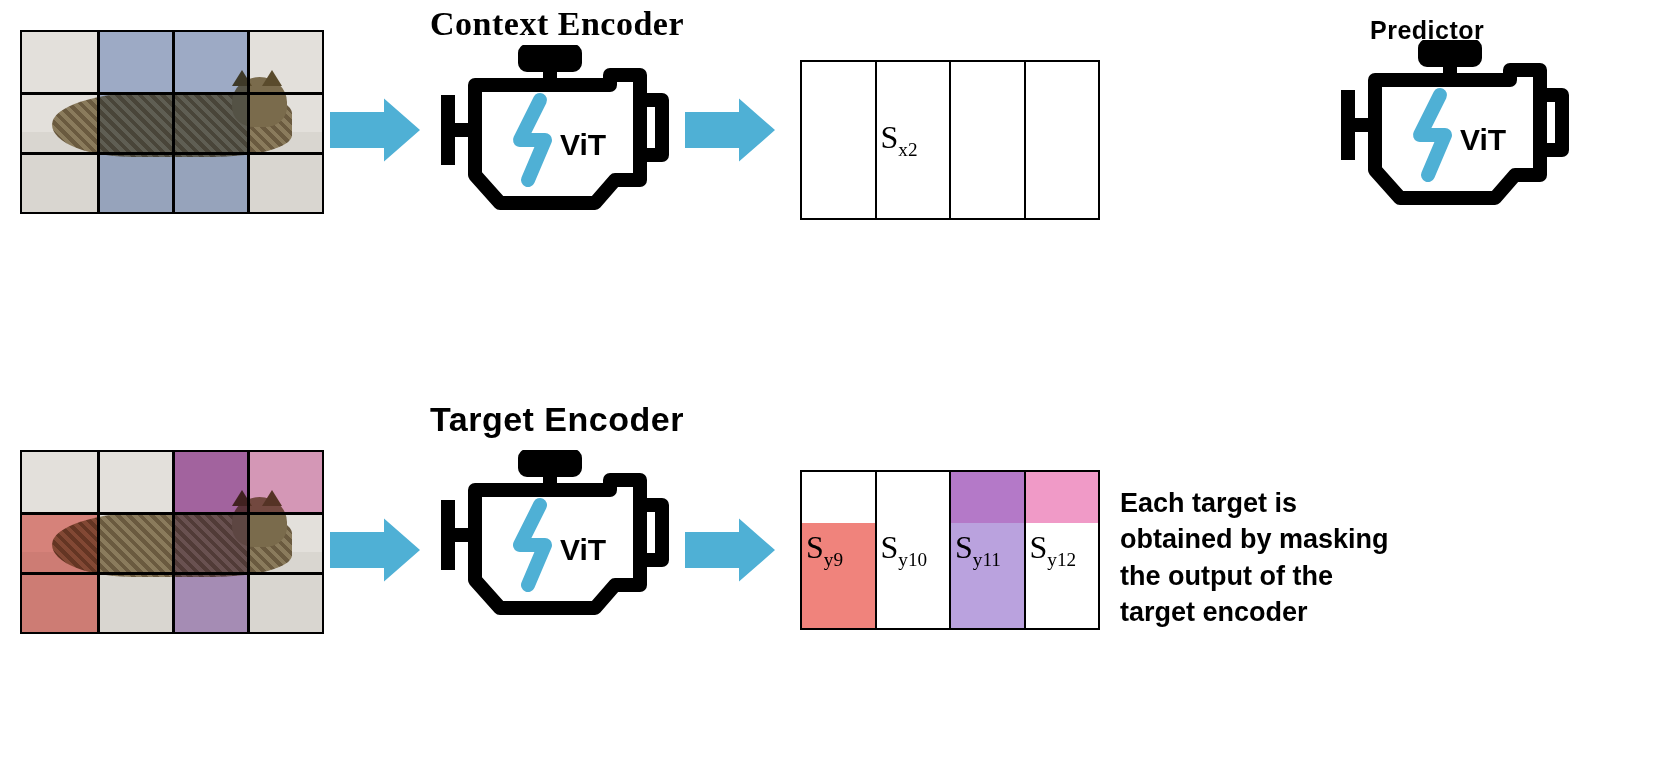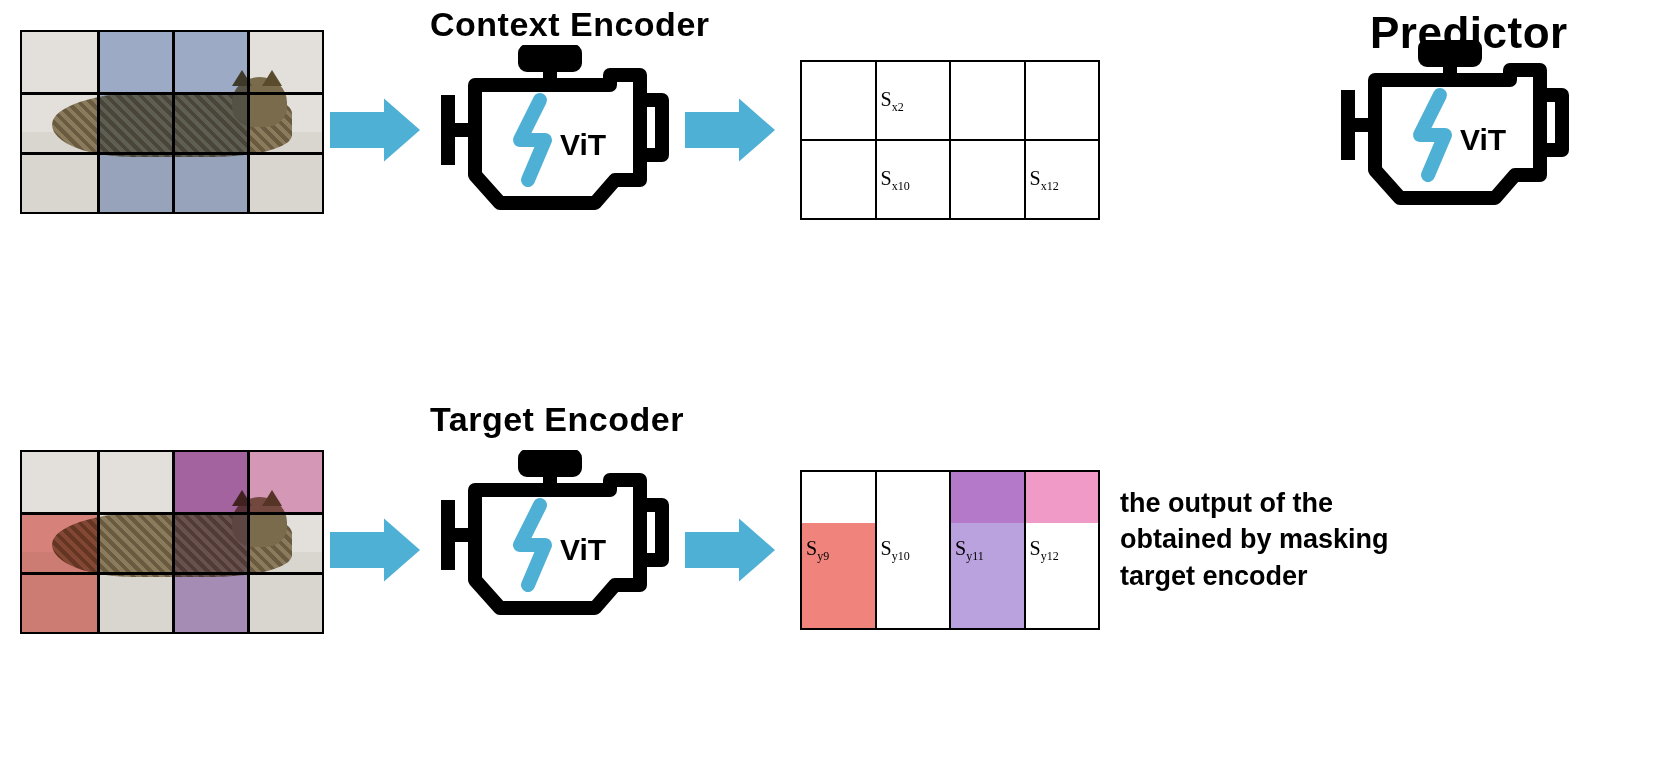--- a/index.html
+++ b/index.html
@@ -75,21 +75,21 @@
   .ogrid table {
     width:100%; height:100%;
     border-collapse: collapse;
   }
   .ogrid td {
     border: 2px solid #000;
     width: 25%;
     height: 33.33%;
     position: relative;
     font-family: Georgia, "Times New Roman", serif;
-    font-size: 20px;
+    font-size: 32px;
   }
   .ogrid td .cell {
     position:absolute; top:50%; left:4px; transform:translateY(-50%);
     white-space: nowrap;
   }
   .ogrid td .cell sub { font-size: 0.6em; vertical-align: sub; }
   .hl { position:absolute; }
   .hl.pink  { background:rgba(235,120,180,0.75);}
   .hl.purple{ background:rgba(140,100,200,0.6);}
   .hl.red   { background:rgba(235,90,80,0.75);}
@@ -121,21 +121,21 @@
     <div class="gh" style="top:60px"></div>
     <div class="gh" style="top:120px"></div>
 
     <div class="ovl blue" style="left:75px; top:0; width:150px; height:180px;"></div>
   </div>
 
   <svg class="arrow" style="left:330px; top:95px;" viewBox="0 0 100 70">
     <polygon points="0,15 60,15 60,0 100,35 60,70 60,55 0,55"></polygon>
   </svg>
 
-  <div class="title" style="left:430px; top:5px; font-size:34px;">Context Encoder</div>
+  <div class="title" style="left:430px; top:5px; font-size:34px;font-family:Liberation Serif, serif;">Context Encoder</div>
 
   <div class="engine" style="left:440px; top:45px;">
     <svg viewBox="0 0 230 170">
       <g fill="none" stroke="#000" stroke-width="14" stroke-linejoin="round">
 
         <line x1="8" y1="50" x2="8" y2="120"></line>
         <line x1="8" y1="85" x2="35" y2="85"></line>
 
         <path d="M35 40 H170 V30 H200 V135 H175 L155 158 H60 L35 130 Z"></path>
 
@@ -158,35 +158,25 @@
     <table>
       <tbody>
           <tr>
         <td></td>
         <td>
               <span class="cell">S<sub>x2</sub></span>
             </td>
         <td></td>
         <td></td>
       </tr>
-      <tr>
-        <td></td>
-        <td>
-              <span class="cell">S<sub>x10</sub></span>
-            </td>
-        <td></td>
-        <td>
-              <span class="cell">S<sub>x12</sub></span>
-            </td>
-      </tr>
     </tbody>
       </table>
   </div>
 
-  <div class="title" style="left:1370px; top:8px; font-size:44px;">Predictor</div>
+  <div class="title" style="left:1370px; top:16px; font-size:25px;">Predictor</div>
 
   <div class="engine" style="left:1340px; top:40px;">
     <svg viewBox="0 0 230 170">
       <g fill="none" stroke="#000" stroke-width="14" stroke-linejoin="round">
         <line x1="8" y1="50" x2="8" y2="120"></line>
         <line x1="8" y1="85" x2="35" y2="85"></line>
         <path d="M35 40 H170 V30 H200 V135 H175 L155 158 H60 L35 130 Z"></path>
         <rect x="85" y="6" width="50" height="14" rx="2"></rect>
         <line x1="110" y1="20" x2="110" y2="40"></line>
         <rect x="200" y="55" width="22" height="55"></rect>
@@ -259,18 +249,19 @@
             </td>
         <td>
               <span class="cell">S<sub>y12</sub></span>
             </td>
       </tr>
     </tbody>
       </table>
   </div>
 
   <div class="annot" style="left:1120px; top:485px; width:520px;">
+    <div>Each target is</div>
+    <div>obtained by masking</div>
     <div>the output of the</div>
-    <div>obtained by masking</div>
     <div>target encoder</div>
   </div>
 
 </div>
 
 </body></html>

